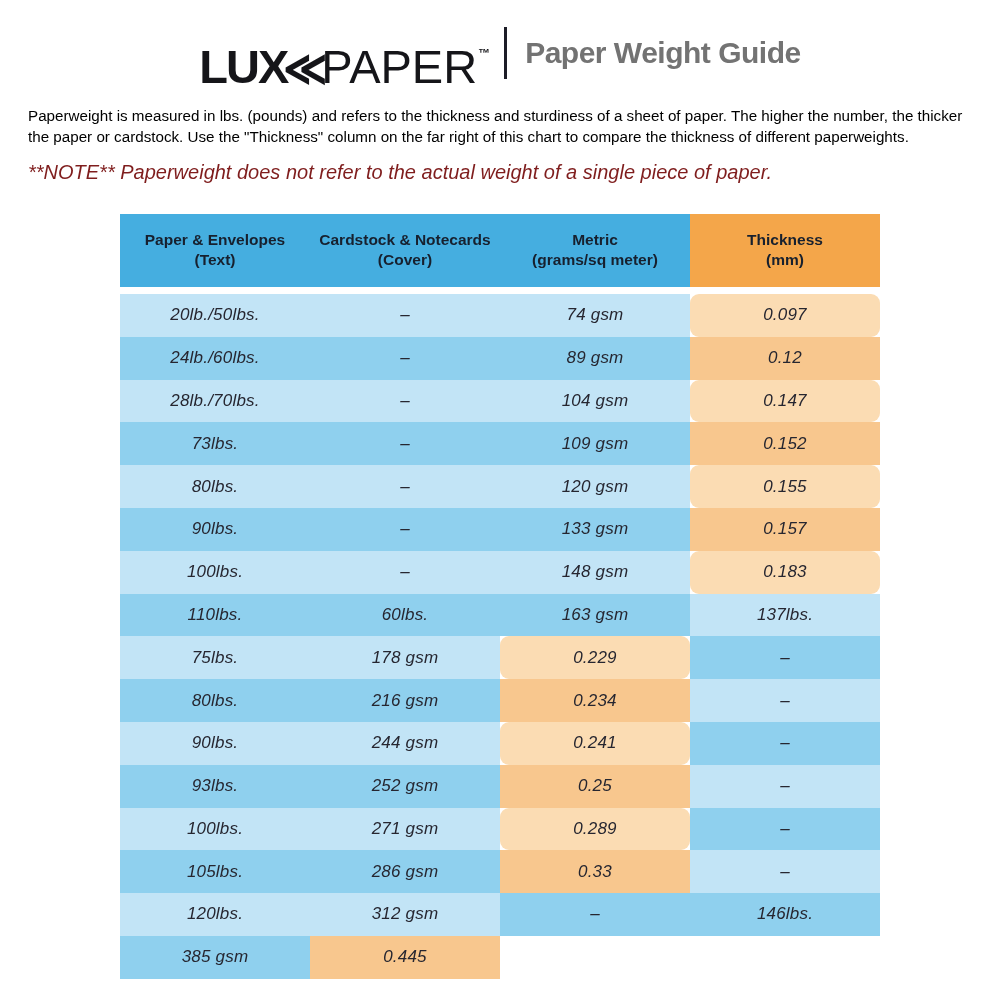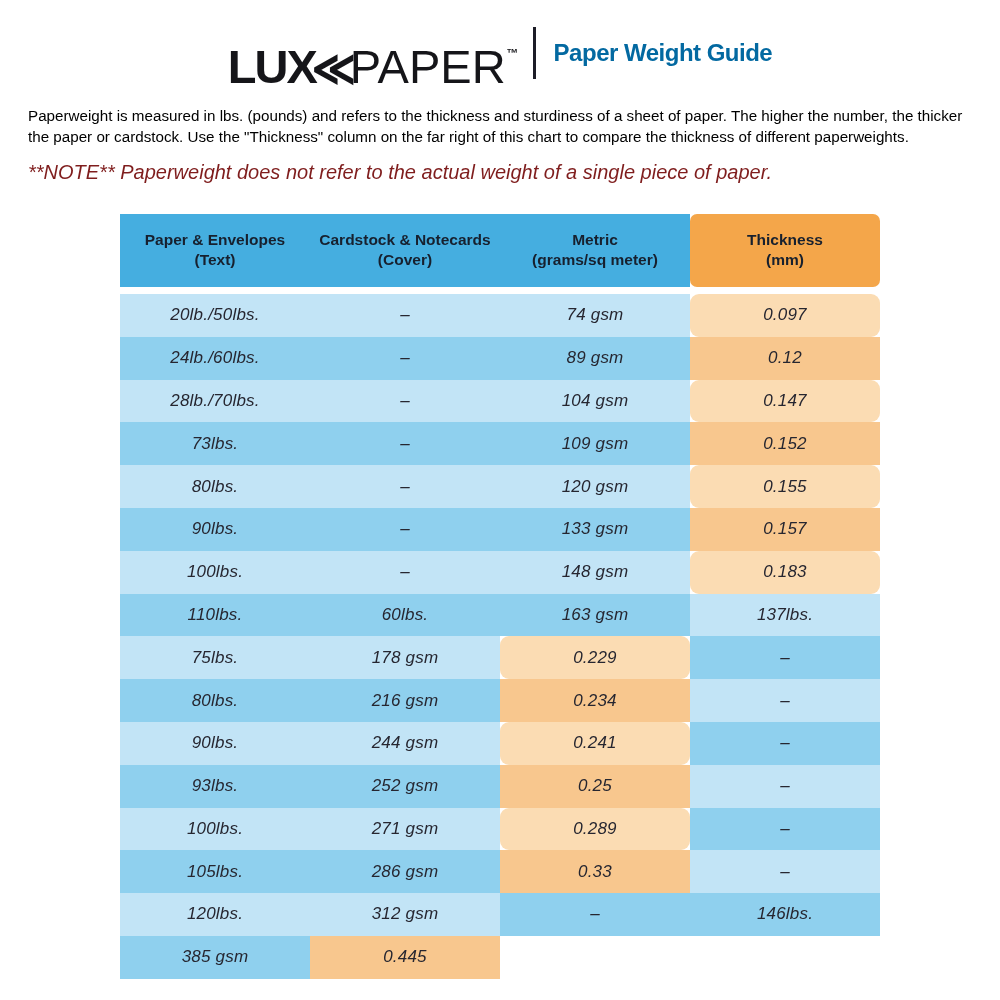--- a/index.html
+++ b/index.html
@@ -25,21 +25,21 @@
   .brand-row{
     display:flex;align-items:center;justify-content:center;
     height:58px;
   }
   .logo{display:flex;align-items:baseline;color:#151519;margin-top:27px;}
   .logo .lux{font-size:47px;font-weight:900;letter-spacing:-2px;}
   .logo .chevrons{font-size:42px;font-weight:900;letter-spacing:-8px;margin:0 2px 0 -4px;transform:scaleY(1.15);display:inline-block;}
   .logo .paper{font-size:47px;font-weight:400;letter-spacing:0px;}
   .logo .tm{font-size:12px;font-weight:700;position:relative;top:-26px;margin-left:1px;}
   .divider{width:3px;height:52px;background:#1d1d27;margin:0 18px 0 14px;}
-  .title{font-size:24px;font-weight:800;letter-spacing:-0.5px;color:#0369a1;}
+  .title{font-size:30px;font-weight:800;letter-spacing:-0.5px;color:#737373;}
 
   
   .intro{
     padding:0 28px;margin-top:24px;
     font-size:15.2px;line-height:1.38;color:#000;
   }
   .note{
     padding:0 28px;margin-top:13px;
     font-size:20px;font-style:italic;color:#7f1d1d;
   }
@@ -56,21 +56,21 @@
     height:73px;
     font-weight:700;font-size:15.5px;line-height:1.35;
     white-space:pre-line;color:#17202e;
   }
   .tbody{grid-auto-rows:42.8px;}
   .td{
     font-style:italic;font-size:17px;color:#262630;
     letter-spacing:0.2px;
   }
   .h-blue{background:var(--header-blue);}
-  .h-orange{background:var(--header-orange);border-radius:7px;}
+  .h-orange{background:var(--header-orange);}
   .c-blue-light{background:var(--row-blue-light);}
   .c-blue-dark{background:var(--row-blue-dark);}
   .c-or-light{background:var(--row-orange-light);border-radius:9px;}
   .c-or-dark{background:var(--row-orange-dark);}
 </style>
 </head>
 <body>
 
 <div class="page">
 

